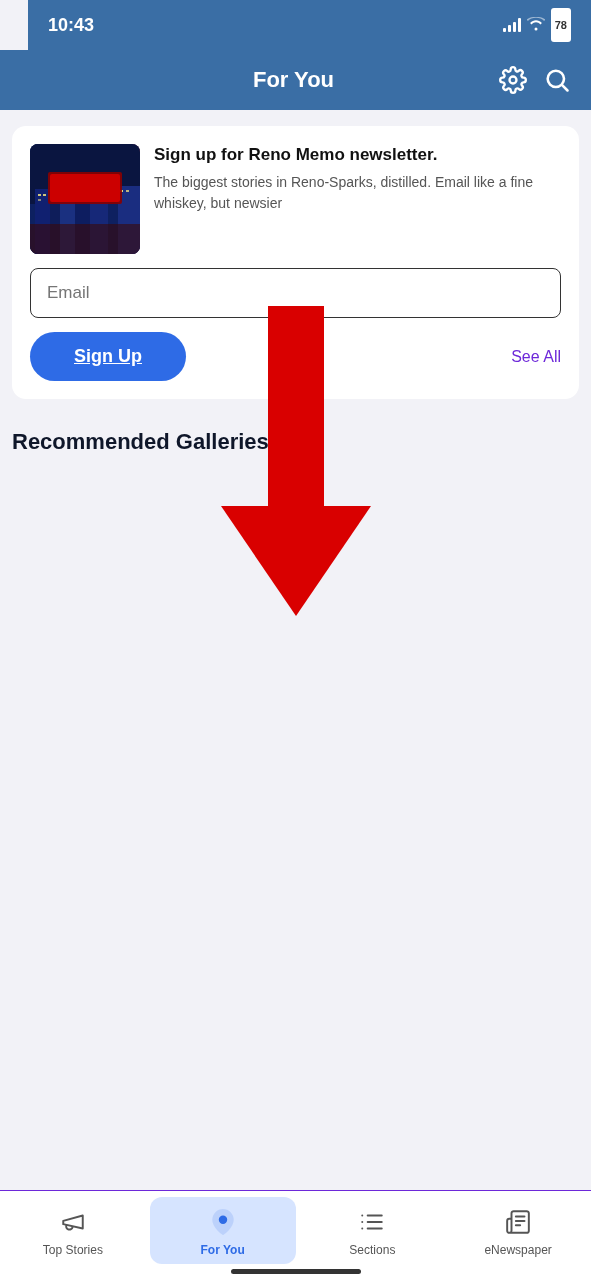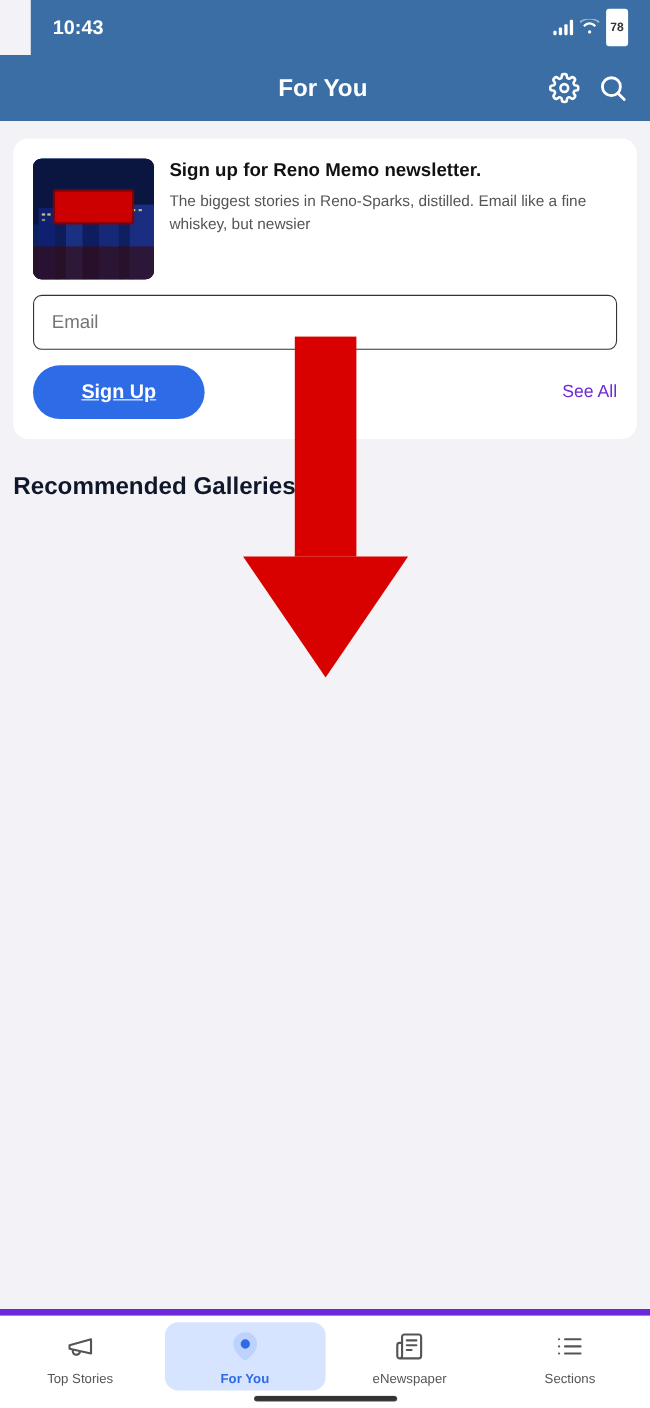--- a/index.html
+++ b/index.html
@@ -234,21 +234,21 @@
       background: #f2f2f7;
     }
 
     
     .tab-bar {
       position: fixed;
       bottom: 0;
       left: 0;
       width: 591px;
       background: white;
-      border-top: 6px solid #6d28d9;
+      border-top: 1px solid #6d28d9;
       display: flex;
       align-items: stretch;
       height: 90px;
       padding-bottom: 10px;
     }
     .tab-item {
       flex: 1;
       display: flex;
       flex-direction: column;
       align-items: center;
@@ -445,38 +445,38 @@
         <circle cx="12" cy="10" r="3" fill="#2e6be6"></circle>
       </svg>
     </span>
     <span class="tab-label">For You</span>
   </button>
 
 
   <button class="tab-item">
     <span class="tab-icon">
       <svg width="26" height="26" viewBox="0 0 24 24" fill="none" stroke="#555" stroke-width="1.8" stroke-linecap="round" stroke-linejoin="round">
-        <path d="M4 22h16a2 2 0 0 0 2-2V4a2 2 0 0 0-2-2H8a2 2 0 0 0-2 2v16a2 2 0 0 1-2 2zm0 0a2 2 0 0 1-2-2v-9c0-1.1.9-2 2-2h2"></path>
-        <line x1="10" y1="7" x2="18" y2="7"></line>
-        <line x1="10" y1="11" x2="18" y2="11"></line>
-        <line x1="10" y1="15" x2="14" y2="15"></line>
-      </svg>
-    </span>
-    <span class="tab-label">eNewspaper</span>
-  </button>
-
-  <button class="tab-item">
-    <span class="tab-icon">
-      <svg width="26" height="26" viewBox="0 0 24 24" fill="none" stroke="#555" stroke-width="1.8" stroke-linecap="round" stroke-linejoin="round">
         <line x1="8" y1="6" x2="21" y2="6"></line>
         <line x1="8" y1="12" x2="21" y2="12"></line>
         <line x1="8" y1="18" x2="21" y2="18"></line>
         <line x1="3" y1="6" x2="3.01" y2="6"></line>
         <line x1="3" y1="12" x2="3.01" y2="12"></line>
         <line x1="3" y1="18" x2="3.01" y2="18"></line>
       </svg>
     </span>
     <span class="tab-label">Sections</span>
   </button>
 
+  <button class="tab-item">
+    <span class="tab-icon">
+      <svg width="26" height="26" viewBox="0 0 24 24" fill="none" stroke="#555" stroke-width="1.8" stroke-linecap="round" stroke-linejoin="round">
+        <path d="M4 22h16a2 2 0 0 0 2-2V4a2 2 0 0 0-2-2H8a2 2 0 0 0-2 2v16a2 2 0 0 1-2 2zm0 0a2 2 0 0 1-2-2v-9c0-1.1.9-2 2-2h2"></path>
+        <line x1="10" y1="7" x2="18" y2="7"></line>
+        <line x1="10" y1="11" x2="18" y2="11"></line>
+        <line x1="10" y1="15" x2="14" y2="15"></line>
+      </svg>
+    </span>
+    <span class="tab-label">eNewspaper</span>
+  </button>
+
 </div>
 
 <div class="home-indicator"></div>
 
 </body></html>

